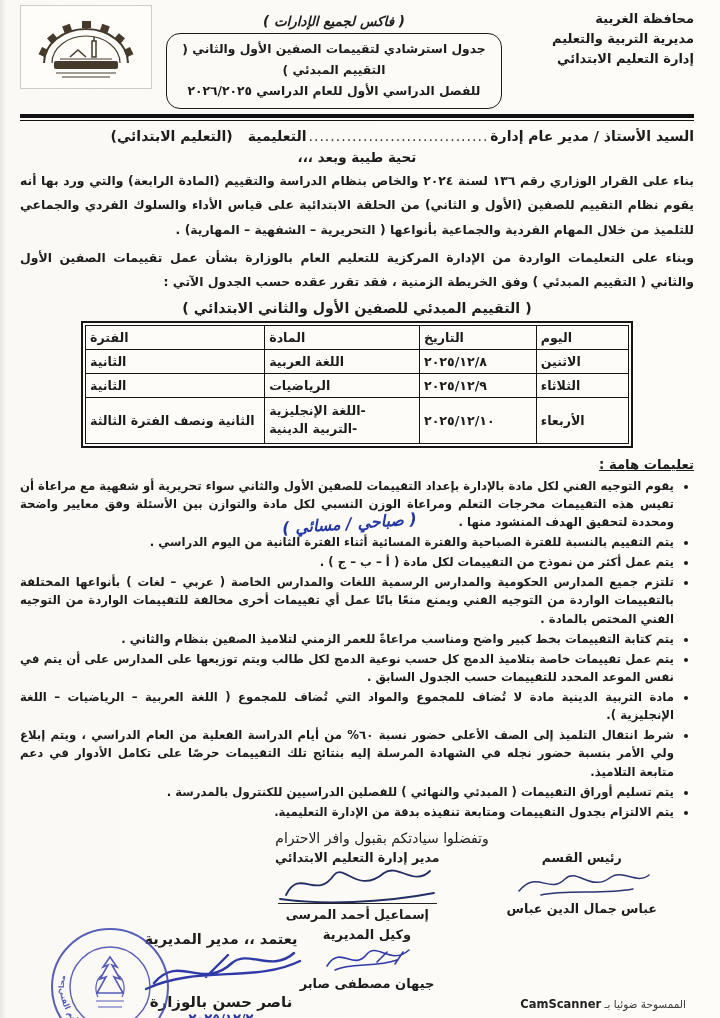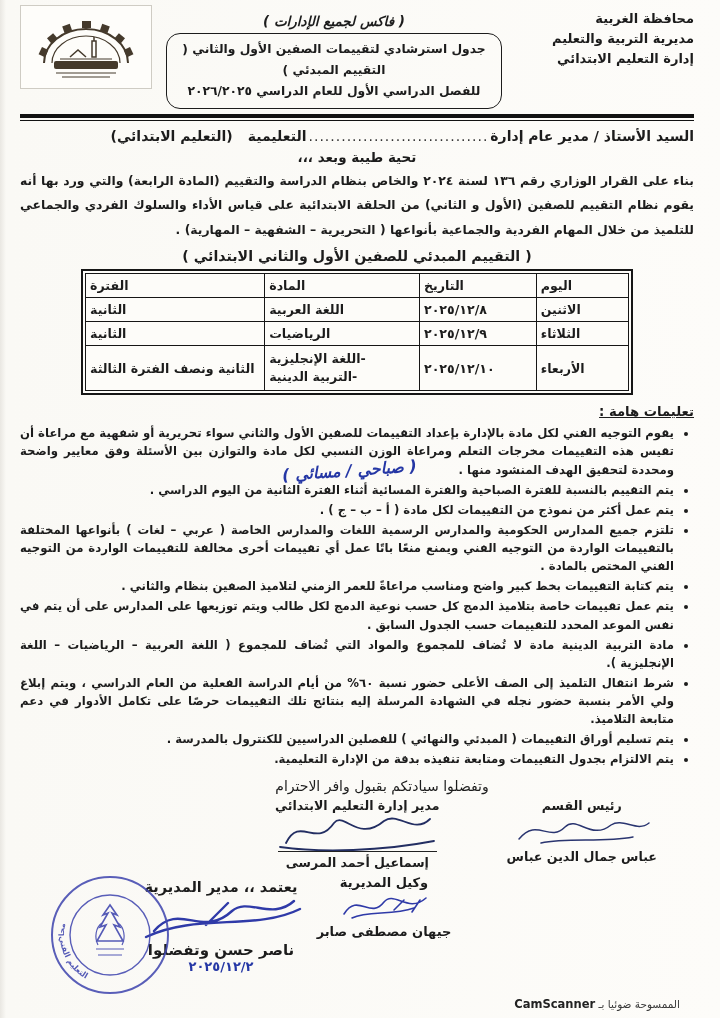--- a/index.html
+++ b/index.html
@@ -59,30 +59,30 @@
 
   
   .sig-row1 { display:flex; margin-top:4px; }
   .sig { width:33.3%; text-align:center; }
   .sig .t { font-weight:800; font-size:12.6px; }
   .sig .n { font-weight:800; font-size:12.6px; }
   .sig .n.topline { border-top:1.4px solid #222; display:inline-block; padding:3px 8px 0; }
   .sig svg { display:block; margin:0 auto; }
 
   .sig-row2 { position:relative; height:118px; margin-top:2px; }
-  .wakeel { position:absolute; right:235px; top:2px; width:150px; text-align:center; }
+  .wakeel { position:absolute; right:252px; top:2px; width:150px; text-align:center; }
   .wakeel .t { font-weight:800; font-size:13px; }
   .wakeel .n { font-weight:800; font-size:13px; margin-top:-4px; }
   .moataamad { position:absolute; right:388px; top:6px; width:170px; text-align:center; }
   .moataamad .t { font-weight:800; font-size:14.5px; }
   .moataamad .n { font-weight:800; font-size:15px; margin-top:-2px; }
   .hand-date { color:#2537a5; font-weight:700; font-size:13px; letter-spacing:1px; }
   .stamp { position:absolute; left:24px; top:0px; }
 
-  .footer { position:absolute; bottom:7px; right:40px; font-size:10.5px; color:#3a3a3a; }
+  .footer { position:absolute; bottom:7px; right:34px; font-size:10.5px; color:#3a3a3a; }
   .footer b { font-size:11.5px; color:#222; }
 </style>
 </head>
 <body>
 
 <div class="page">
 
   <div class="hdr">
     <div class="org">
       <div>محافظة الغربية</div>
@@ -132,20 +132,21 @@
   <div class="addr">
     <span>السيد الأستاذ / مدير عام إدارة</span>
     <span class="dots">.................................</span>
     <span>التعليمية</span>
     <span class="paren">(التعليم الابتدائي)</span>
   </div>
 
   <div class="greet">تحية طيبة وبعد ،،،</div>
 
   <div class="para"><span>بناء على القرار الوزاري رقم ١٣٦ لسنة ٢٠٢٤ والخاص بنظام الدراسة والتقييم </span><span style="font-weight: 800;">(المادة الرابعة)</span><span> والتي ورد بها أنه يقوم نظام التقييم للصفين </span><span style="font-weight: 800;">(الأول و الثاني)</span><span> من الحلقة الابتدائية على قياس الأداء والسلوك الفردي والجماعي للتلميذ من خلال المهام الفردية والجماعية بأنواعها </span><span style="font-weight: 800;">( التحريرية – الشفهية – المهارية)</span><span> .</span></div>
+  <div class="para"><span>وبناء على التعليمات الواردة من الإدارة المركزية للتعليم العام بالوزارة </span><span style="font-weight: 800;">بشأن</span><span> عمل تقييمات الصفين الأول والثاني </span><span style="font-weight: 800;">( التقييم المبدئي )</span><span> وفق الخريطة الزمنية ، فقد تقرر عقده حسب الجدول الآتي :</span></div>
 
   <div class="tbl-title">( التقييم المبدئي للصفين الأول والثاني الابتدائي )</div>
 
   <div class="sched-wrap">
     <table class="sched">
       <colgroup>
           <col style="width:17%">
           <col style="width:21.5%">
           <col style="width:28.5%">
           <col style="width:33%">
@@ -223,21 +224,21 @@
         <path d="M20 24 C34 2 46 30 60 12 C70 0 84 24 102 8 M28 28 c16 -8 40 -2 62 -10 M70 20 l10 -10 M88 22 l8 -12" stroke="#2f3aa8" stroke-width="1.6" fill="none" stroke-linecap="round"></path>
       </svg>
       <div class="n">جيهان مصطفى صابر</div>
     </div>
 
     <div class="moataamad">
       <div class="t">يعتمد ،، مدير المديرية</div>
       <svg width="170" height="44" viewBox="0 0 170 44">
         <path d="M18 36 C44 6 66 44 96 16 C112 2 136 26 158 6 M10 42 C60 18 120 36 164 14 M70 30 l22 -22" stroke="#2f3aa8" stroke-width="2.4" fill="none" stroke-linecap="round"></path>
       </svg>
-      <div class="n">ناصر حسن وتفضلوا</div>
+      <div class="n">ناصر حسن بالوزارة</div>
       <div class="hand-date">٢٠٢٥/١٢/٢</div>
     </div>
 
     <div class="stamp">
       <svg width="132" height="126" viewBox="0 0 132 126">
         <g stroke="#4349b0" fill="none" opacity="0.88">
           <circle cx="66" cy="62" r="58" stroke-width="2"></circle>
           <circle cx="66" cy="62" r="40" stroke-width="1.4"></circle>
           <path id="arcTop" d="M20 62 A 46 46 0 0 1 112 62" stroke="none"></path>
           <path id="arcBot" d="M16 62 A 50 50 0 0 0 116 62" stroke="none"></path>

